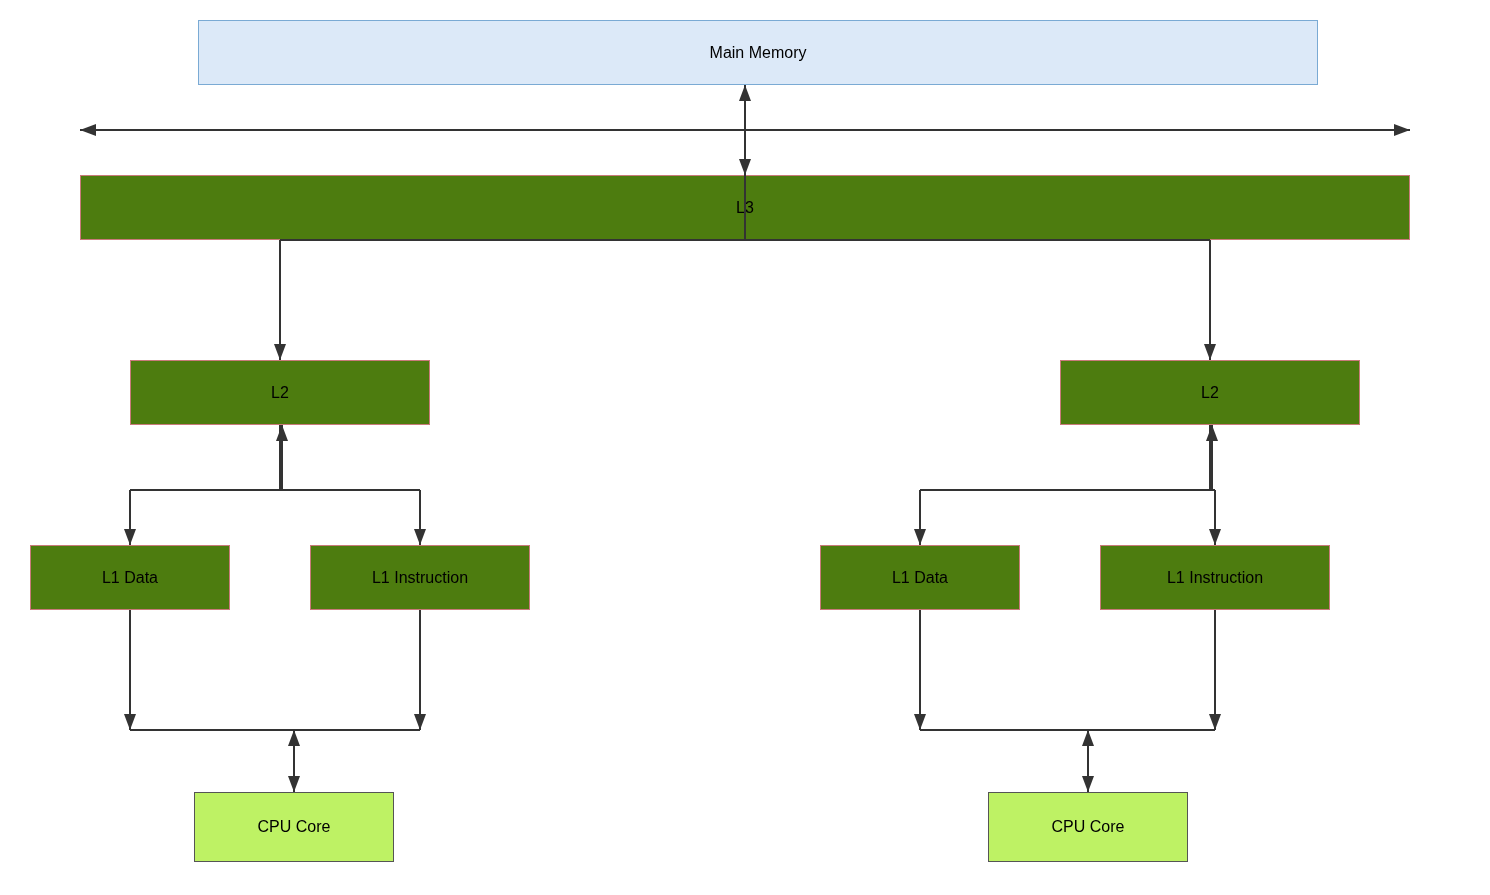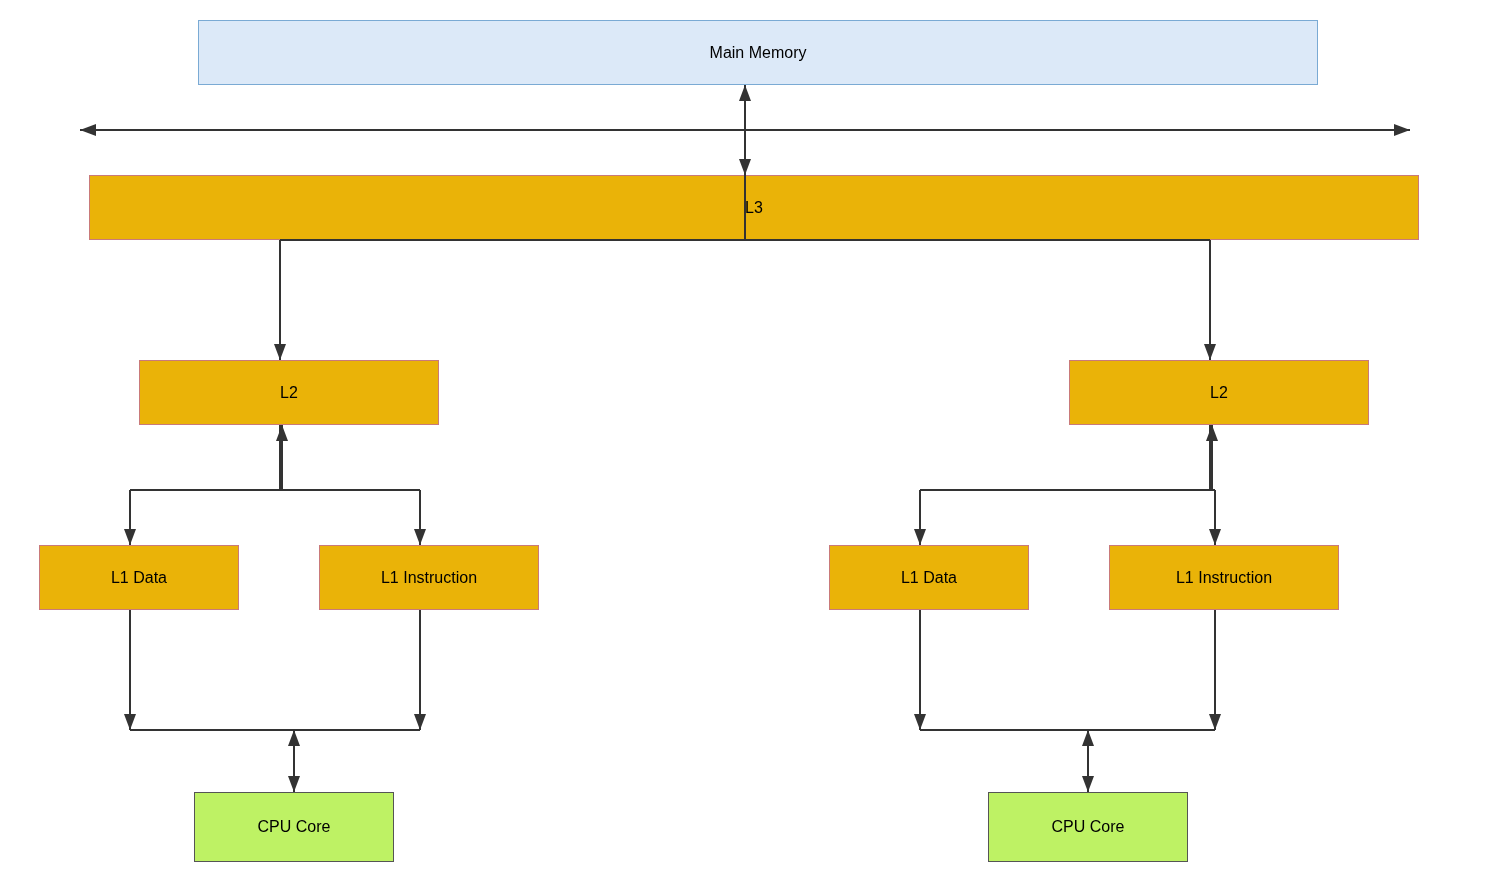--- a/index.html
+++ b/index.html
@@ -28,23 +28,22 @@
       justify-content: center;
       text-align: center;
     }
 
     .box-blue {
       background: #dce9f8;
       border: 1.5px solid #7aaad4;
     }
 
     .box-pink {
-      background: #eab308;
+      background: #4d7c0f;
       border: 1.5px solid #c97a7a;
-      margin-left: 9px;
     }
 
     .box-white {
       background: #bef264;
       border: 1.5px solid #555555;
     }
 
     
     .arrows-svg {
       position: absolute;

